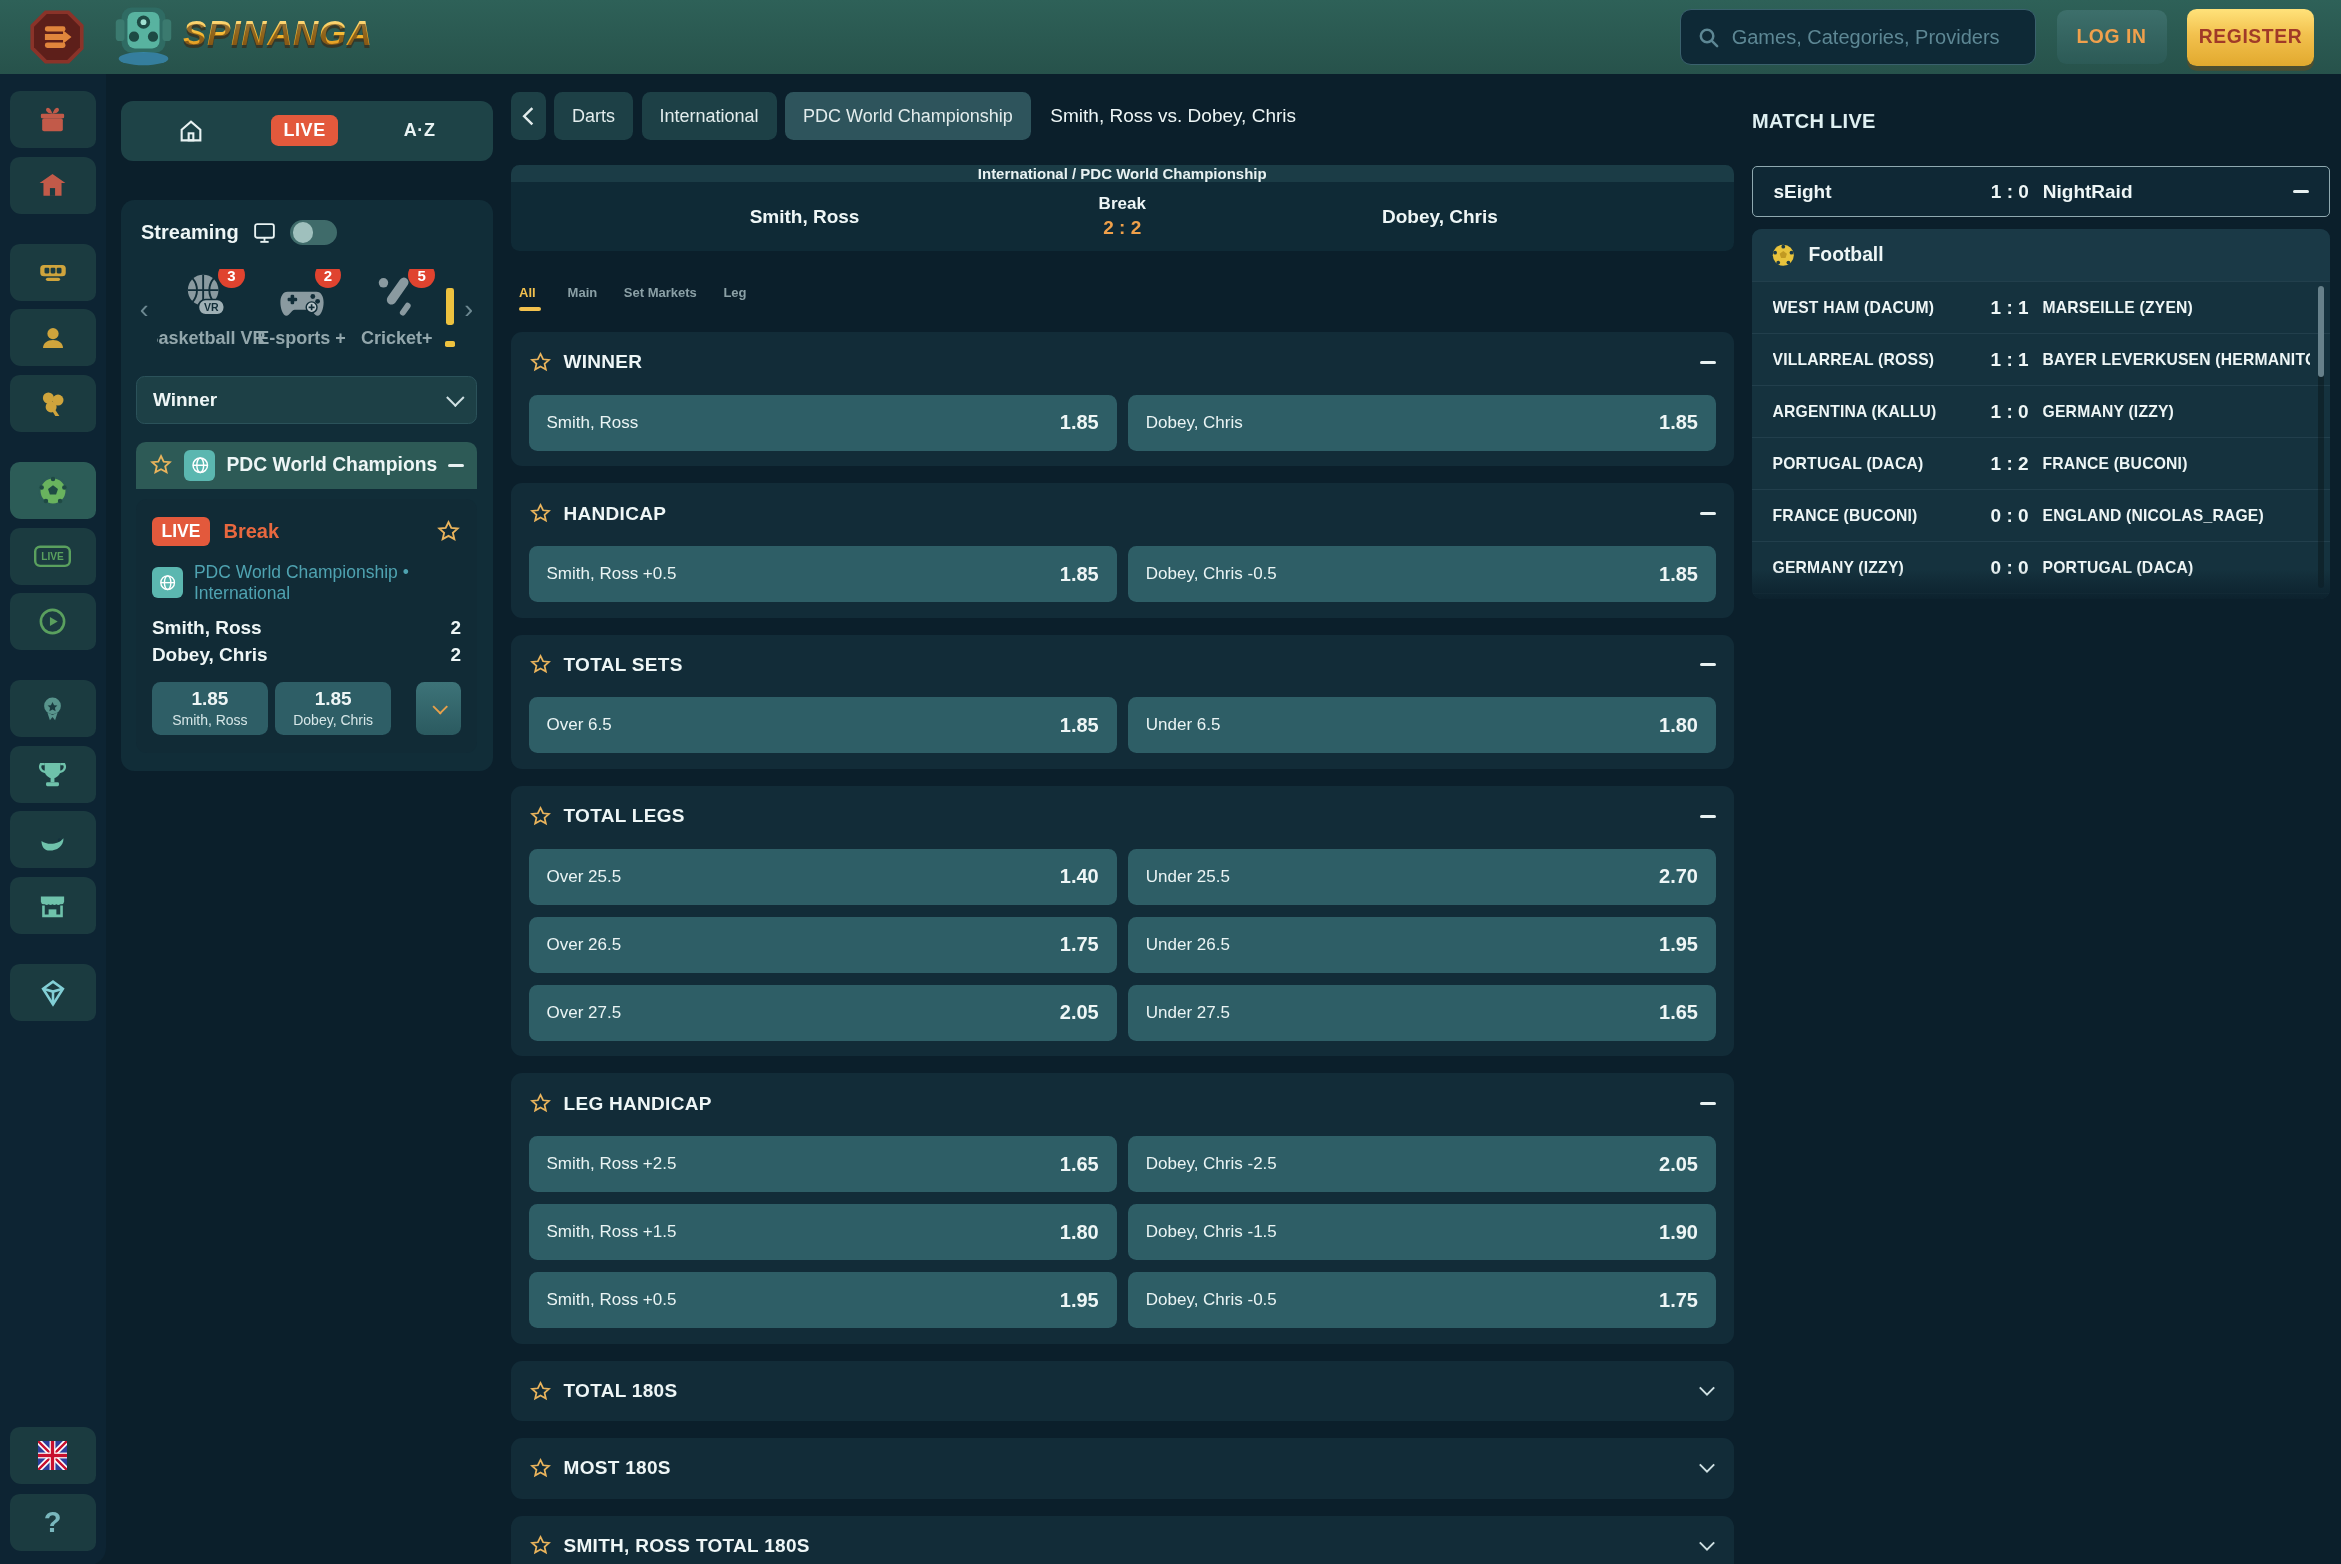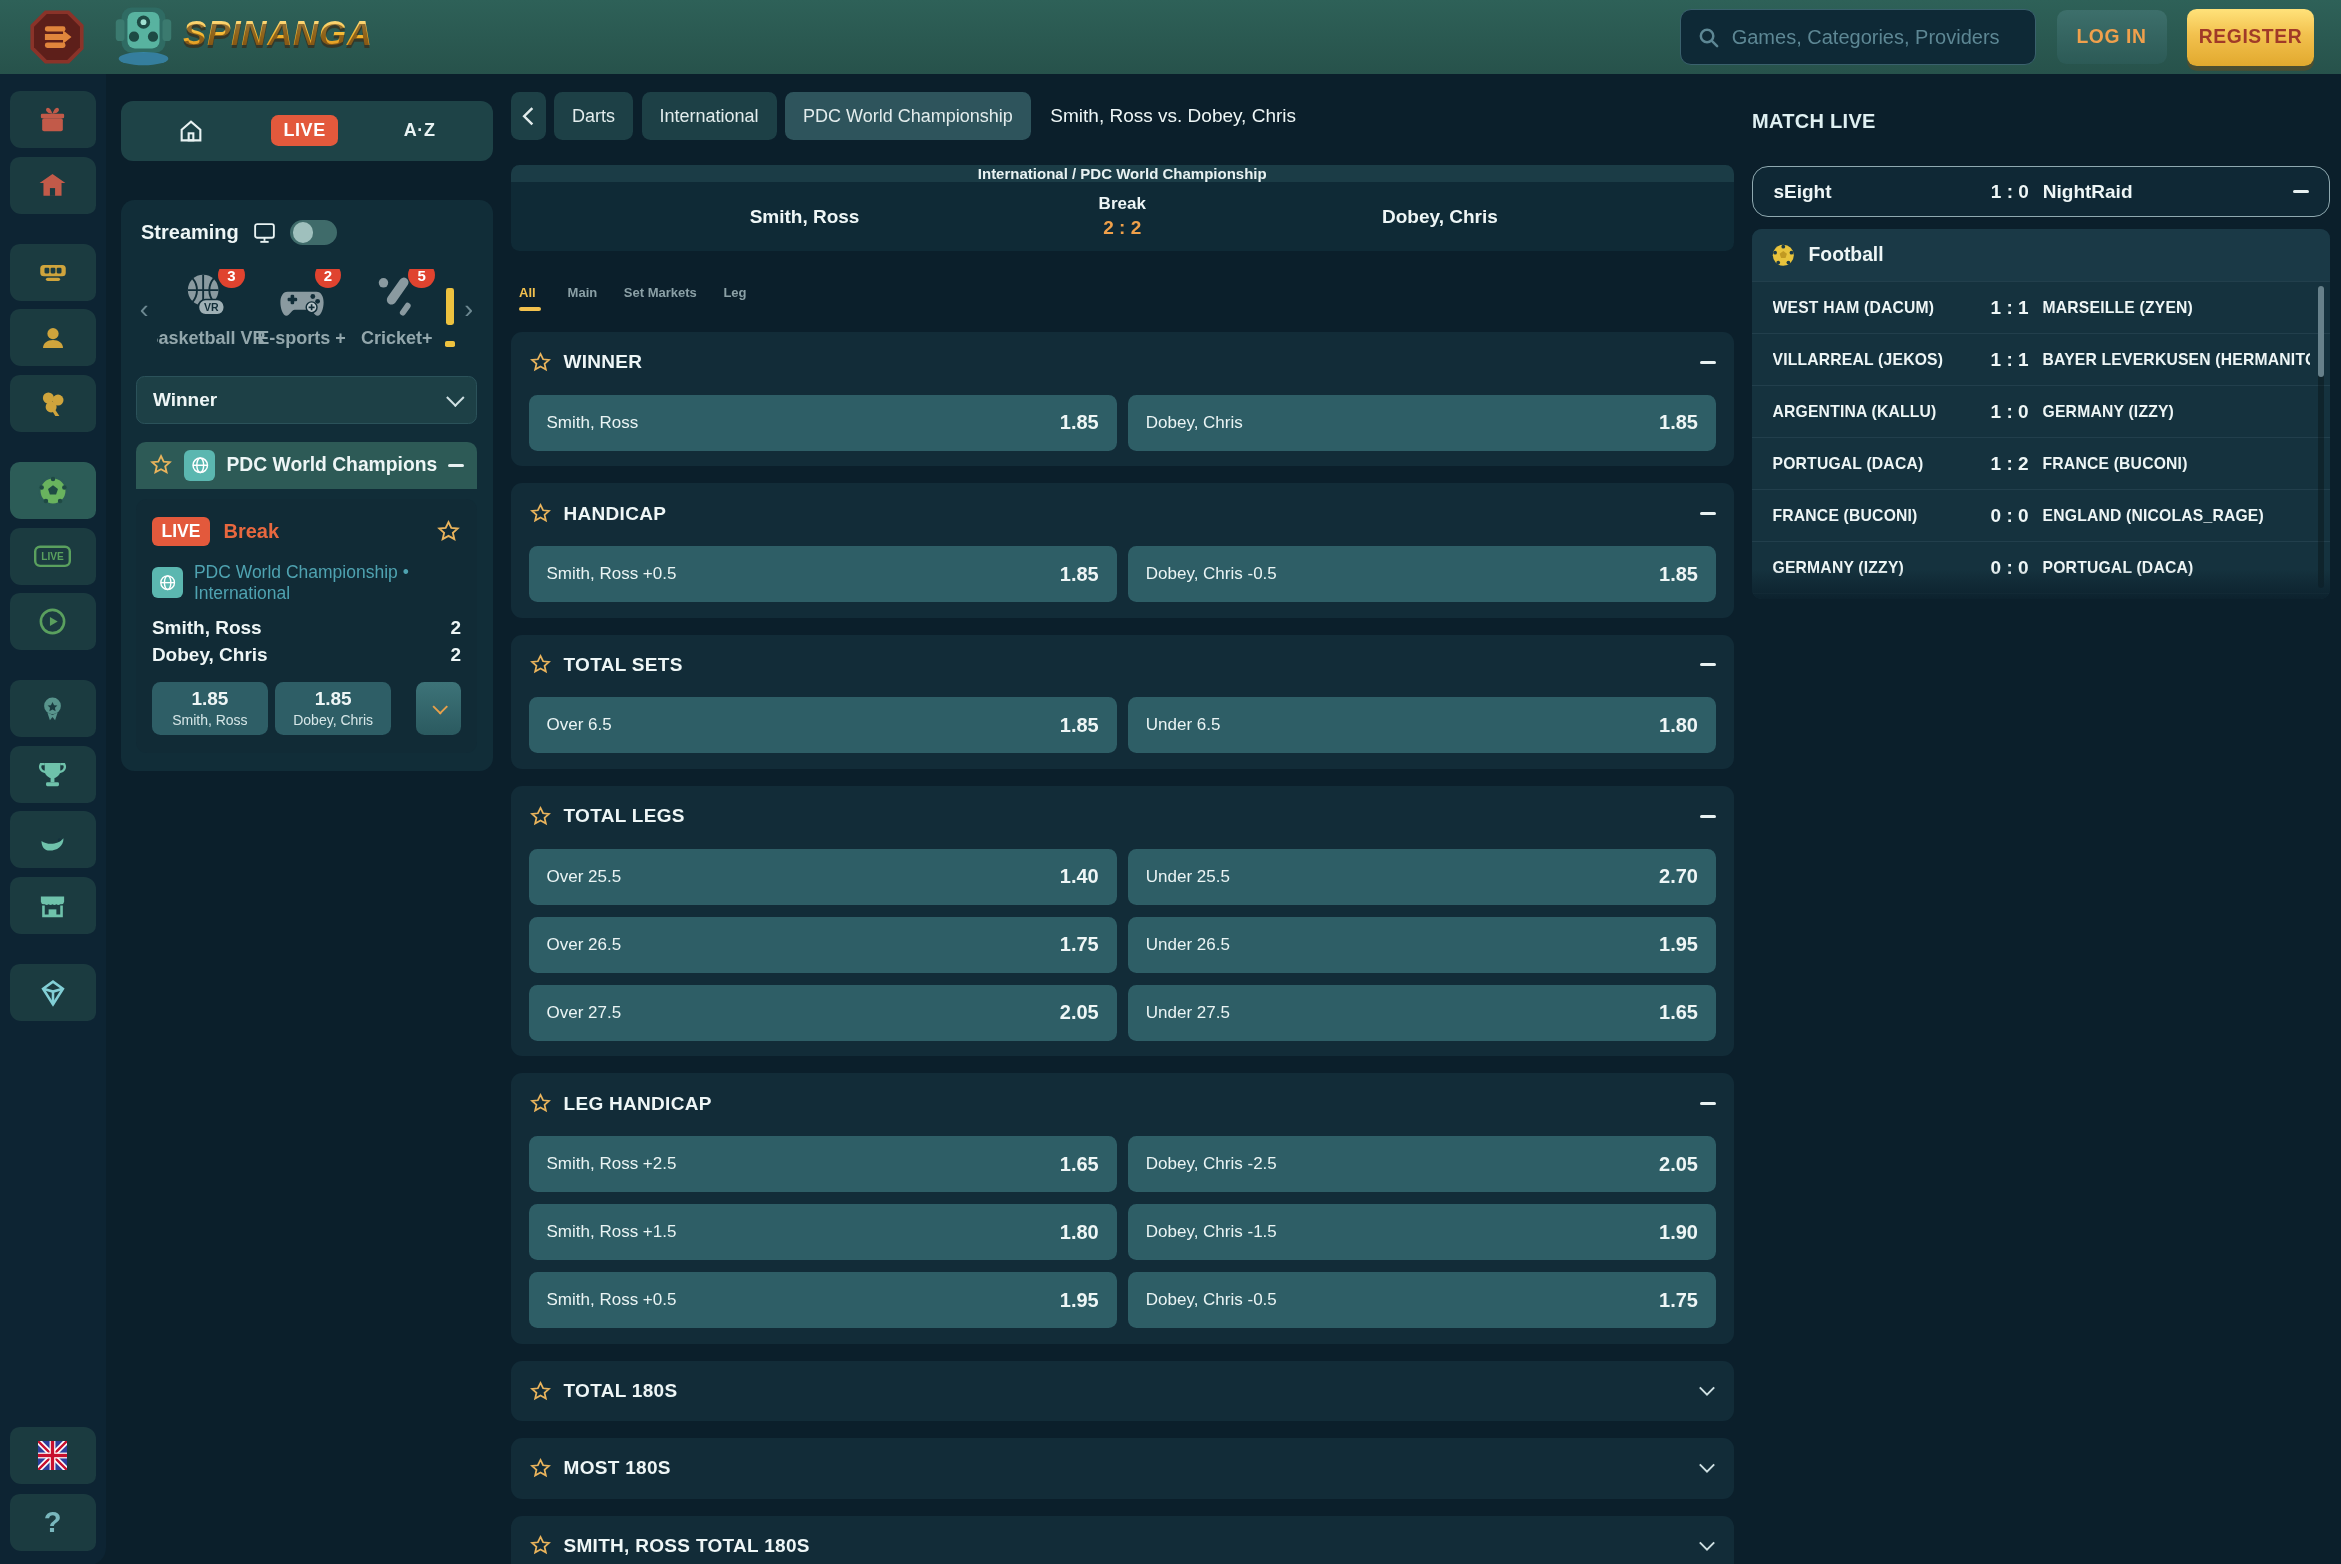--- a/index.html
+++ b/index.html
@@ -109,21 +109,21 @@
   .m-title{font-size:19px;font-weight:bold;letter-spacing:0.3px;flex:1;}
   .m-rows-wrap{margin-top:18px;display:flex;flex-direction:column;gap:12px;}
   .market.collapsed{padding:15.7px 18px;}
   .m-row{display:grid;grid-template-columns:1fr 1fr;gap:11px;}
   .odds-btn{height:56px;background:var(--btn-odds);border-radius:8.5px;display:flex;align-items:center;justify-content:space-between;padding:0 18px;cursor:pointer;}
   .o-label{font-size:17px;color:#eaf4f4;}
   .o-val{font-size:20px;font-weight:bold;}
 
   
   .ml-title{font-size:20px;font-weight:bold;letter-spacing:0.3px;color:#dff0f2;}
-  .featured{margin-top:33px;height:51px;border:1.8px solid #8fa9b0;border-radius:16px;display:grid;grid-template-columns:38% 66px 1fr 36px;align-items:center;padding:0 20.5px;background:#0f2835;cursor:pointer;}
+  .featured{margin-top:33px;height:51px;border:1.8px solid #8fa9b0;border-radius:5px;display:grid;grid-template-columns:38% 66px 1fr 36px;align-items:center;padding:0 20.5px;background:#0f2835;cursor:pointer;}
   .f-name{font-size:19px;font-weight:bold;}
   .f-mid{font-size:19px;font-weight:bold;text-align:center;}
   .fb-card{margin-top:12px;background:#15323e;border-radius:9.7px;height:370px;overflow:hidden;position:relative;}
   .fb-head{height:52px;background:#1a3946;display:flex;align-items:center;gap:12px;padding:0 18px;}
   .fb-head-label{font-size:19.3px;font-weight:bold;}
   .f-row{height:52px;display:grid;grid-template-columns:38% 66px 1fr;align-items:center;padding:0 20.5px;border-top:1.2px solid var(--line);cursor:pointer;}
   .f-home,.f-away{font-size:15.7px;font-weight:bold;letter-spacing:0.2px;white-space:nowrap;overflow:hidden;}
   .f-score{font-size:19px;font-weight:bold;text-align:center;}
   .fb-scroll{position:absolute;top:57px;right:6px;width:6px;height:302px;background:rgba(0,0,0,.28);border-radius:3px;}
   .fb-thumb{position:absolute;top:0;left:0;width:6px;height:91px;background:#66808a;border-radius:3px;cursor:pointer;}
@@ -683,21 +683,21 @@
           </svg>
         <span class="fb-head-label">Football</span>
       </div>
       <div>
           <div class="f-row">
     <span class="f-home">WEST HAM (DACUM)</span>
     <span class="f-score">1 : 1</span>
     <span class="f-away">MARSEILLE (ZYEN)</span>
   </div>
           <div class="f-row">
-    <span class="f-home">VILLARREAL (JEKOS)</span>
+    <span class="f-home">VILLARREAL (ROSS)</span>
     <span class="f-score">1 : 1</span>
     <span class="f-away">BAYER LEVERKUSEN (HERMANITO)</span>
   </div>
           <div class="f-row">
     <span class="f-home">ARGENTINA (KALLU)</span>
     <span class="f-score">1 : 0</span>
     <span class="f-away">GERMANY (IZZY)</span>
   </div>
           <div class="f-row">
     <span class="f-home">PORTUGAL (DACA)</span>

